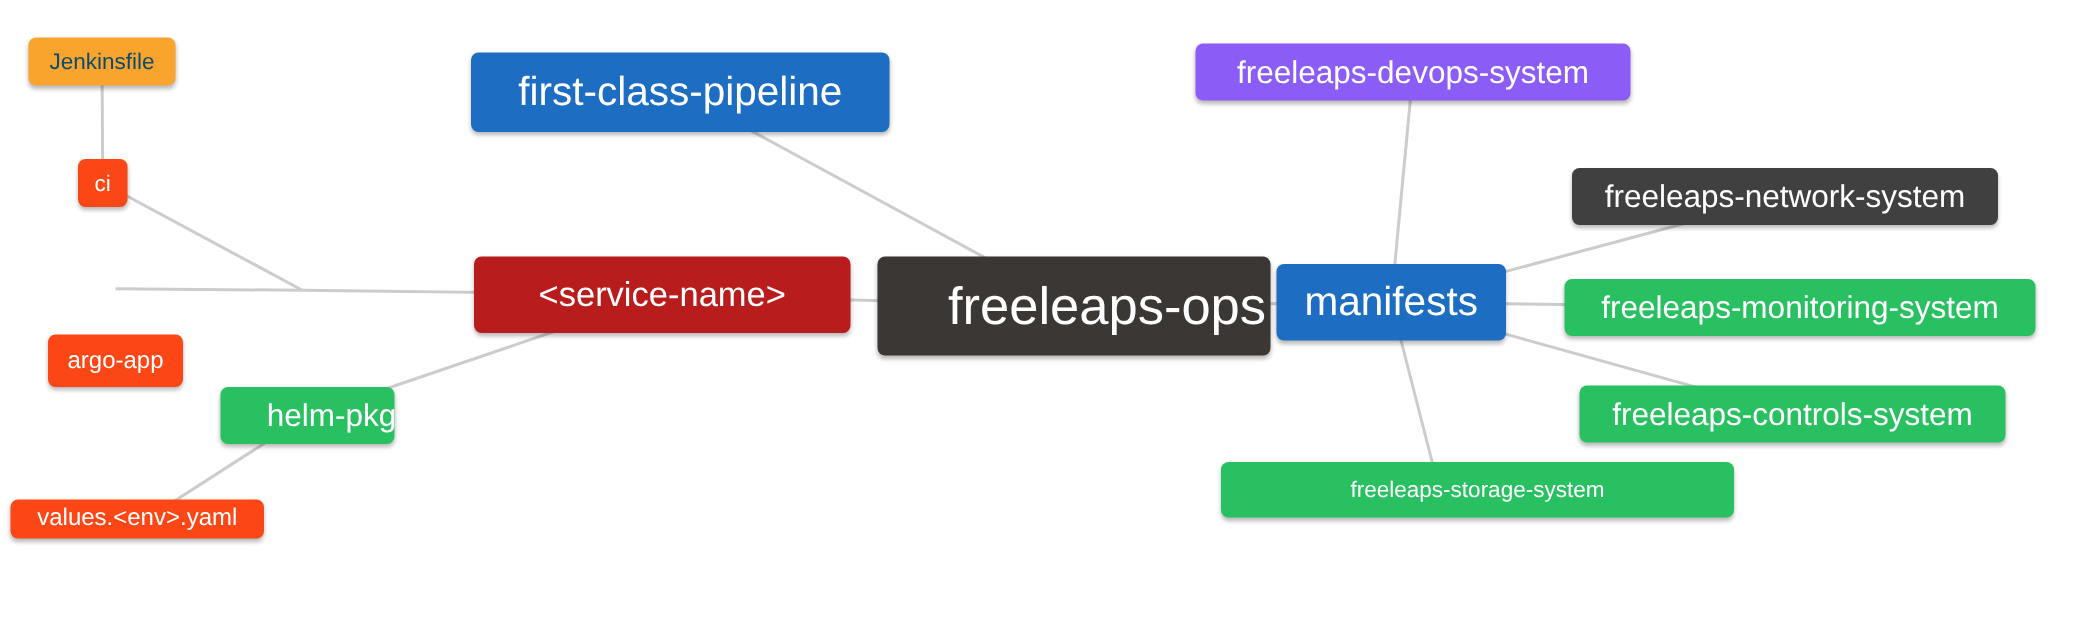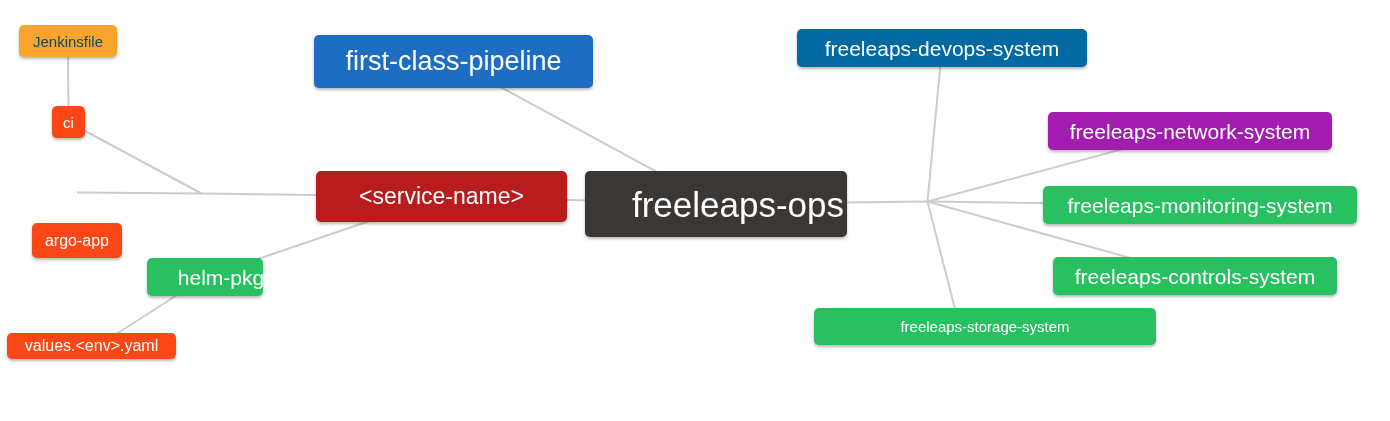--- a/index.html
+++ b/index.html
@@ -50,24 +50,25 @@
       <line x1="927.5" y1="201.5" x2="942" y2="48" stroke="#cccccc" stroke-width="2"></line>
       <line x1="927.5" y1="201.5" x2="1190" y2="131" stroke="#cccccc" stroke-width="2"></line>
       <line x1="927.5" y1="201.5" x2="1200" y2="205" stroke="#cccccc" stroke-width="2"></line>
       <line x1="927.5" y1="201.5" x2="1195" y2="276" stroke="#cccccc" stroke-width="2"></line>
       <line x1="927.5" y1="201.5" x2="959.5" y2="326.5" stroke="#cccccc" stroke-width="2"></line>
     </svg>
   <div class="node-layer" id="node-layer">
       <div class="node" style="left: 585px; top: 171px; width: 262px; height: 66px; font-size: 35px; background: rgb(58, 55, 53); color: rgb(255, 255, 255); padding-left: 48px;">freeleaps-ops</div>
       <div class="node" style="left: 314px; top: 35px; width: 279px; height: 53px; font-size: 27px; background: rgb(29, 110, 194); color: rgb(255, 255, 255);">first-class-pipeline</div>
       <div class="node" style="left: 316px; top: 171px; width: 251px; height: 51px; font-size: 23px; background: #b91c1c; color: rgb(255, 255, 255);">&lt;service-name&gt;</div>
+      <div class="node" style="left: 851px; top: 176px; width: 153px; height: 51px; font-size: 27px; background: rgb(29, 110, 194); color: rgb(255, 255, 255);">manifests</div>
       <div class="node" style="left: 147px; top: 258px; width: 116px; height: 38px; font-size: 21px; background: rgb(41, 192, 98); color: rgb(255, 255, 255); padding-left: 36px;">helm-pkg</div>
       <div class="node" style="left: 52px; top: 106px; width: 33px; height: 32px; font-size: 15px; background: rgb(251, 70, 22); color: rgb(255, 255, 255);">ci</div>
       <div class="node" style="left: 32px; top: 175px; width: 90px; height: 35px; font-size: 16px; background: rgb(251, 70, 22); color: rgb(255, 255, 255); margin-top: 48px;">argo-app</div>
       <div class="node" style="left: 19px; top: 25px; width: 98px; height: 32px; font-size: 15px; background: rgb(249, 164, 44); color: #0c4a6e;">Jenkinsfile</div>
       <div class="node" style="left: 7px; top: 333px; width: 169px; height: 26px; font-size: 16px; background: rgb(251, 70, 22); color: rgb(255, 255, 255);">values.&lt;env&gt;.yaml</div>
-      <div class="node" style="left: 797px; top: 29px; width: 290px; height: 38px; font-size: 21px; background: #0369a1; color: rgb(255, 255, 255);">freeleaps-devops-system</div>
-      <div class="node" style="left: 1048px; top: 112px; width: 284px; height: 38px; font-size: 21px; background: #a21caf; color: rgb(255, 255, 255);">freeleaps-network-system</div>
+      <div class="node" style="left: 797px; top: 29px; width: 290px; height: 38px; font-size: 21px; background: #8b5cf6; color: rgb(255, 255, 255);">freeleaps-devops-system</div>
+      <div class="node" style="left: 1048px; top: 112px; width: 284px; height: 38px; font-size: 21px; background: #404040; color: rgb(255, 255, 255);">freeleaps-network-system</div>
       <div class="node" style="left: 1043px; top: 186px; width: 314px; height: 38px; font-size: 21px; background: rgb(41, 192, 98); color: rgb(255, 255, 255);">freeleaps-monitoring-system</div>
       <div class="node" style="left: 1053px; top: 257px; width: 284px; height: 38px; font-size: 21px; background: rgb(41, 192, 98); color: rgb(255, 255, 255);">freeleaps-controls-system</div>
       <div class="node" style="left: 814px; top: 308px; width: 342px; height: 37px; font-size: 15px; background: rgb(41, 192, 98); color: rgb(255, 255, 255); text-align: right;">freeleaps-storage-system</div>
     </div>
 </div>
 
 </body></html>

